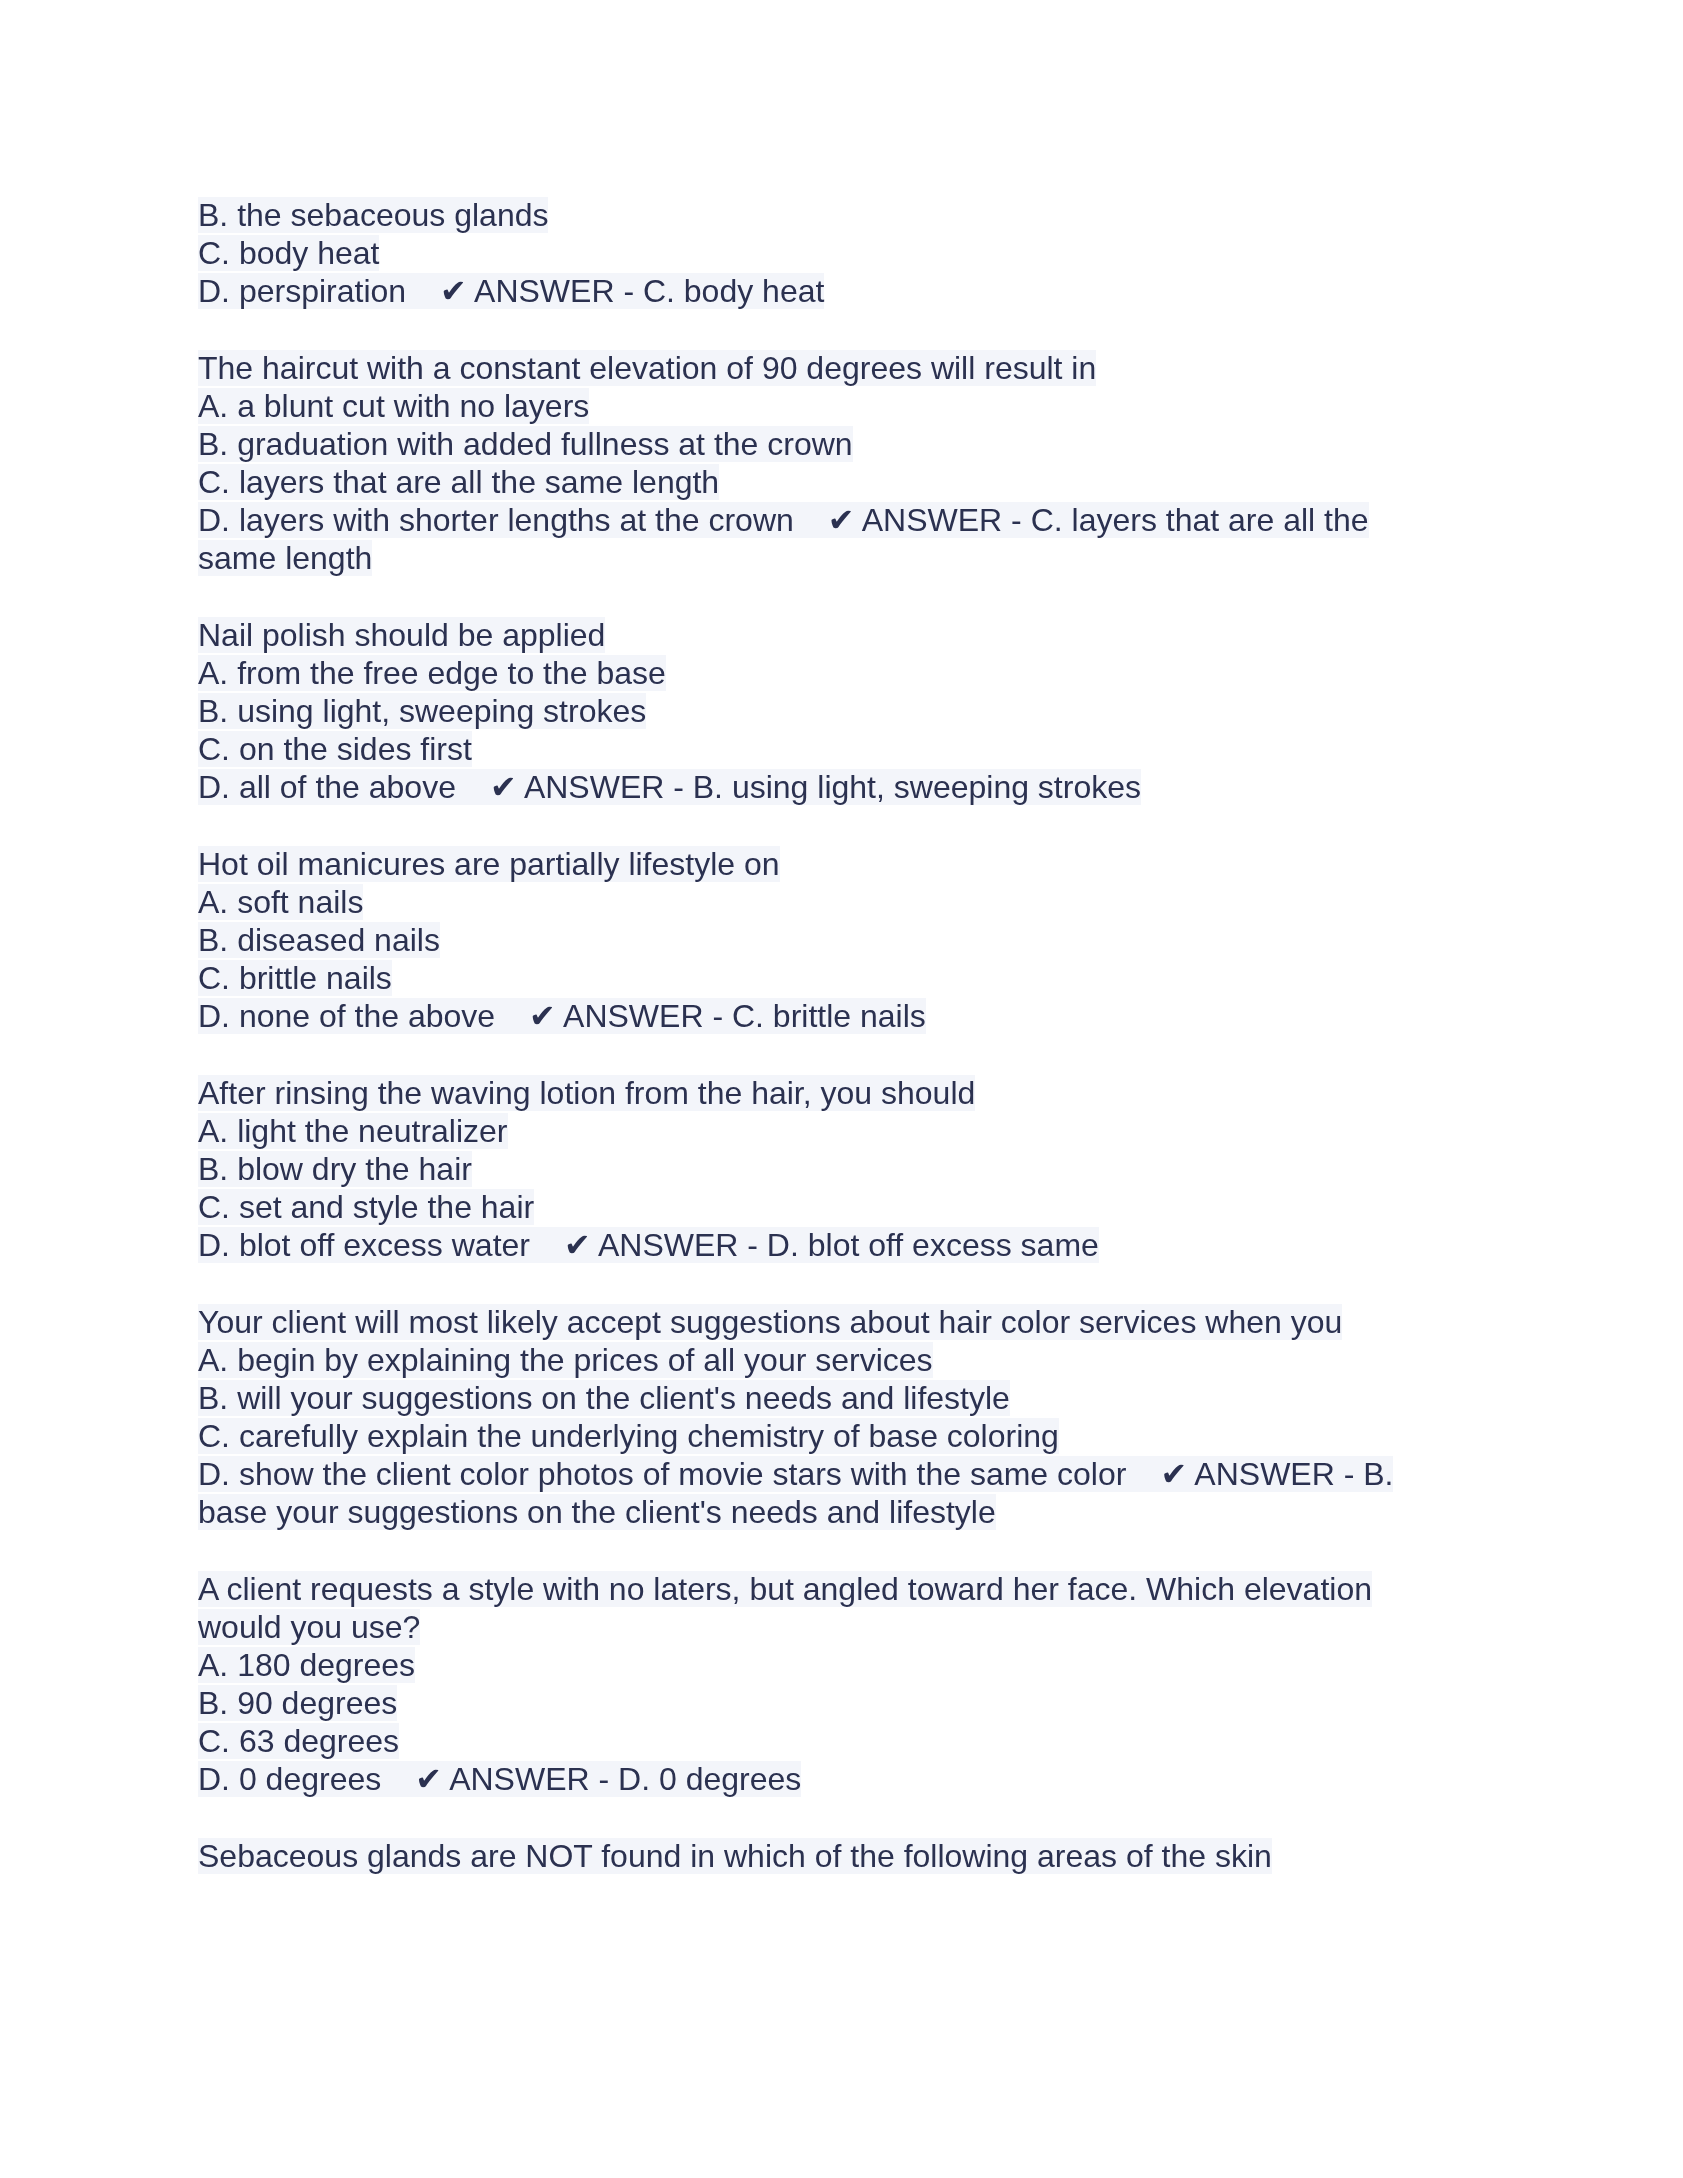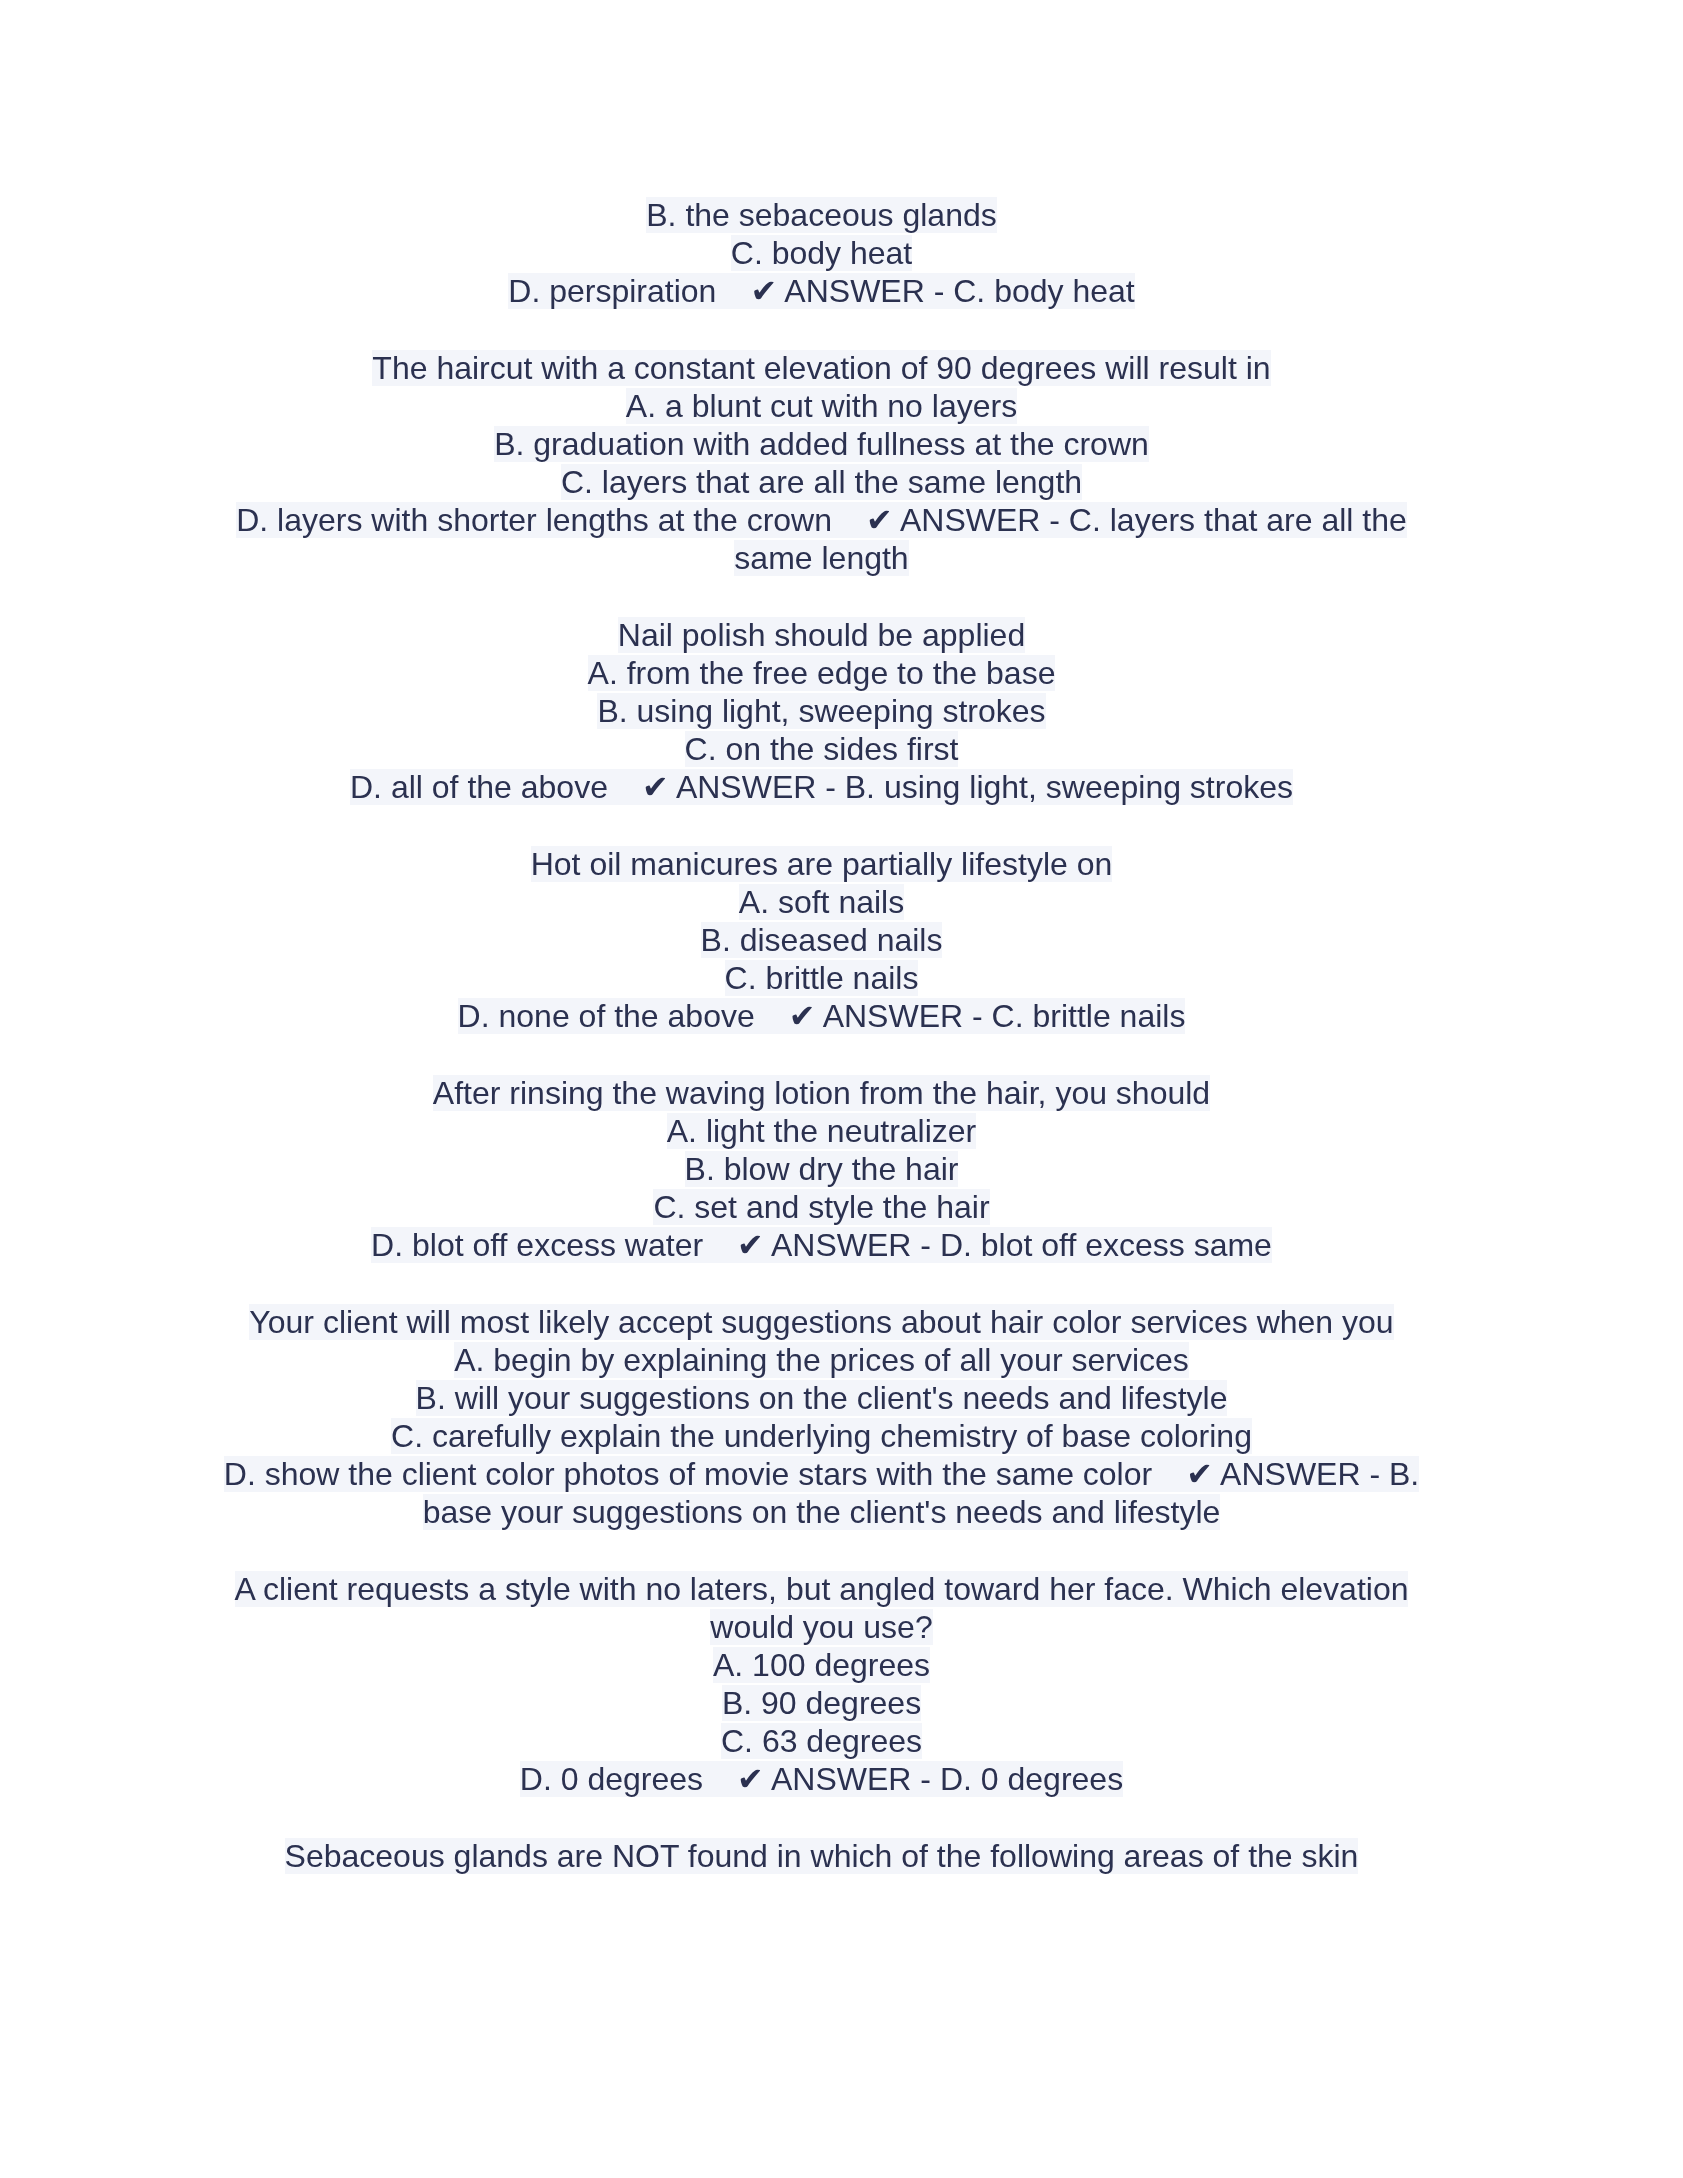--- a/index.html
+++ b/index.html
@@ -8,21 +8,21 @@
     position: absolute;
     left: 198px;
     top: 196px;
     width: 1247px;
     font-family: "Liberation Sans", sans-serif;
     font-size: 32px;
     line-height: 38px;
     color: #2b3150;
   }
   .qblock { margin-bottom: 39px; }
-  .line { display: block; text-align: center; }
+  .line { display: block; }
   .hl { background: #f3f5fa; }
   .check { margin-left: 34px; }
 </style>
 </head>
 <body>
 
 <div class="page">
 
   <div class="qblock">
     <span class="line"><span class="hl">B. the sebaceous glands</span></span>
@@ -65,21 +65,21 @@
   <div class="qblock">
     <span class="line"><span class="hl">Your client will most likely accept suggestions about hair color services when you</span></span>
     <span class="line"><span class="hl">A. begin by explaining the prices of all your services</span></span>
     <span class="line"><span class="hl">B. will your suggestions on the client's needs and lifestyle</span></span>
     <span class="line"><span class="hl">C. carefully explain the underlying chemistry of base coloring</span></span>
     <span class="line"><span class="hl"><span>D. show the client color photos of movie stars with the same color</span><span class="check">✔</span> <span>ANSWER - B. base your suggestions on the client's needs and lifestyle</span></span></span>
   </div>
 
   <div class="qblock">
     <span class="line"><span class="hl">A client requests a style with no laters, but angled toward her face. Which elevation would you use?</span></span>
-    <span class="line"><span class="hl">A. 100 degrees</span></span>
+    <span class="line"><span class="hl">A. 180 degrees</span></span>
     <span class="line"><span class="hl">B. 90 degrees</span></span>
     <span class="line"><span class="hl">C. 63 degrees</span></span>
     <span class="line"><span class="hl"><span>D. 0 degrees</span><span class="check">✔</span> <span>ANSWER - D. 0 degrees</span></span></span>
   </div>
 
   <div class="qblock">
     <span class="line"><span class="hl">Sebaceous glands are NOT found in which of the following areas of the skin</span></span>
   </div>
 
 </div>

